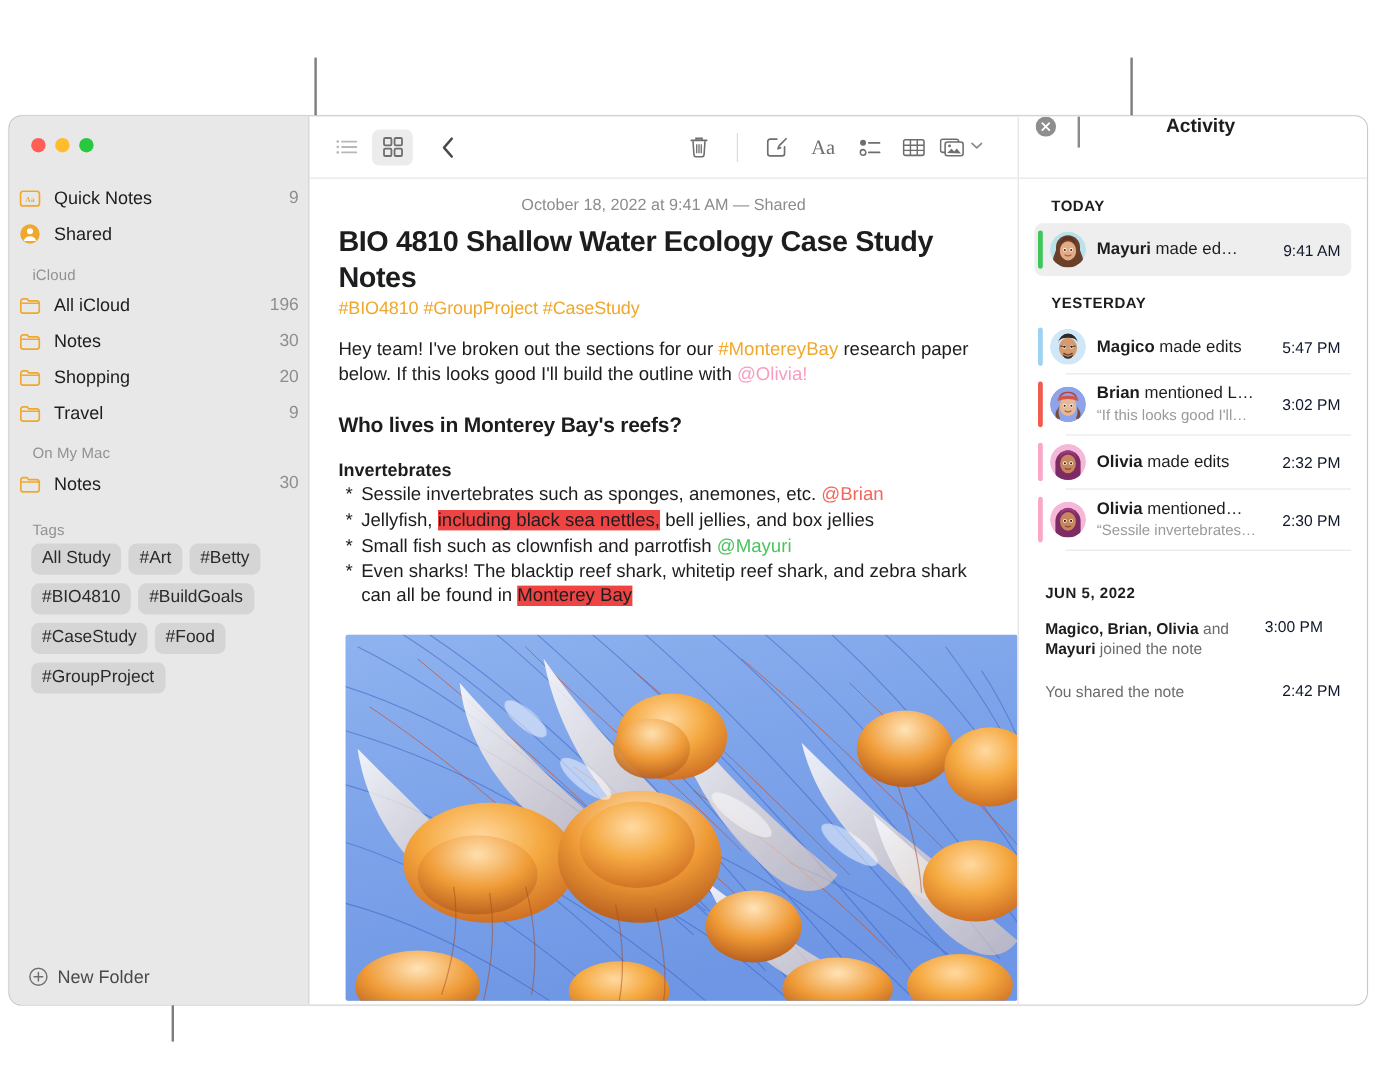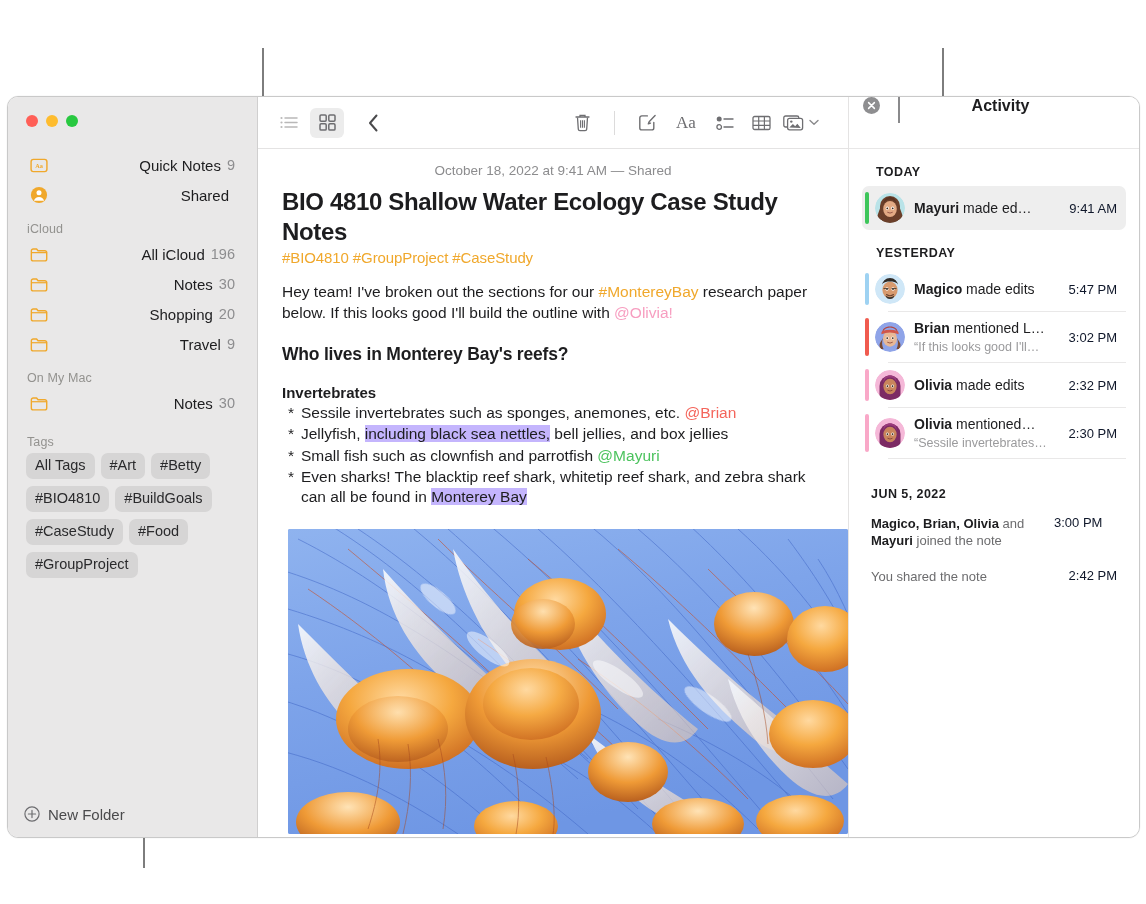--- a/index.html
+++ b/index.html
@@ -51,24 +51,24 @@
   .tl { width: 12px; height: 12px; border-radius: 50%; }
   .tl.red { background: #ff5f57; }
   .tl.yellow { background: #febc2e; }
   .tl.green { background: #28c840; }
 
   #sidebar-scroll { position: absolute; left: 0; top: 52px; right: 0; bottom: 46px; overflow: hidden; }
 
   .side-row {
     position: relative;
     display: flex; align-items: center;
-    height: 28px; margin: 2px 14px;
+    height: 28px; margin: 2px 0;
     padding: 0 8px 0 8px;
     border-radius: 6px;
-    font-size: 15px; color: #1d1d1f; text-align: right;
+    font-size: 15px; color: #1d1d1f;
   }
   .side-row.selected { background: #d3d2d2; }
   .side-row .ico { width: 20px; height: 17px; margin-right: 9px; flex: 0 0 20px; display:flex; align-items:center; }
   .side-row .lbl { flex: 1 1 auto; white-space: nowrap; overflow: hidden; text-overflow: ellipsis; }
   .side-row .cnt { color: #8d8d8f; font-size: 14.5px; margin-left: 6px; }
   .side-row .shared-dot { margin-left: auto; margin-right: 7px; display: flex; }
 
   .side-head {
     font-size: 12.5px; color: #93928f;
     margin: 13px 0 4px 19px; letter-spacing: 0.1px;
@@ -117,21 +117,21 @@
   }
   #note-inner { padding: 14px 24px 0 24px; }
   .note-date { text-align: center; font-size: 13.5px; color: #8c8c8e; margin-bottom: 9px; }
   .note-title { font-size: 24px; font-weight: bold; color: #1d1d1f; letter-spacing: -0.35px; line-height: 30px; }
   .note-tags { font-size: 15px; color: #f0a82c; margin-top: 2px; letter-spacing: -0.1px; }
   .note-para { font-size: 15.5px; color: #1d1d1f; line-height: 21px; margin-top: 15px; max-width: 545px; }
   .t-hash { color: #f0a82c; }
   .t-mention-pink { color: #f79ec0; }
   .t-mention-red { color: #f4655b; }
   .t-mention-green { color: #4cc35e; }
-  .hl-green { background: #c4b5fd; }
+  .hl-green { background: #ef4444; }
   .note-h2 { font-size: 17.5px; font-weight: bold; color: #1d1d1f; margin-top: 21px; letter-spacing: -0.2px; }
   .note-h3 { font-size: 15px; font-weight: bold; color: #1d1d1f; margin-top: 19px; }
   .bullets { margin-top: 2px; }
   .bullet { display: flex; font-size: 15.5px; color: #1d1d1f; line-height: 20px; margin-top: 1px; }
   .bullet .ast { width: 19px; flex: 0 0 19px; text-align: left; padding-left: 6px; color: #1d1d1f; }
   .bullet .btxt { flex: 1 1 auto; max-width: 540px; }
 
   #note-image {
     margin: 22px 0 0 6px;
     width: 560px; height: 305px;
@@ -282,21 +282,21 @@
                 <path d="M1.3 4.2a2 2 0 0 1 2-2h3.6l1.5 1.8h7.3a2 2 0 0 1 2 2v6.8a2 2 0 0 1-2 2H3.3a2 2 0 0 1-2-2z" fill="none" stroke="#f0a82c" stroke-width="1.5" stroke-linejoin="round"></path>
                 <path d="M1.6 6.1h16.5" stroke="#f0a82c" stroke-width="1.3"></path>
               </svg>
           </span>
           <span class="lbl">Notes</span>
           <span class="cnt">30</span>
         </div>
 
         <div class="side-head" style="margin-top:18px;">Tags</div>
         <div id="tags-wrap">
-          <span class="tag-chip">All Tags</span>
+          <span class="tag-chip">All Study</span>
           <span class="tag-chip">#Art</span>
           <span class="tag-chip">#Betty</span>
           <span class="tag-chip">#BIO4810</span>
           <span class="tag-chip">#BuildGoals</span>
           <span class="tag-chip">#CaseStudy</span>
           <span class="tag-chip">#Food</span>
           <span class="tag-chip">#GroupProject</span>
         </div>
       </div>
 

